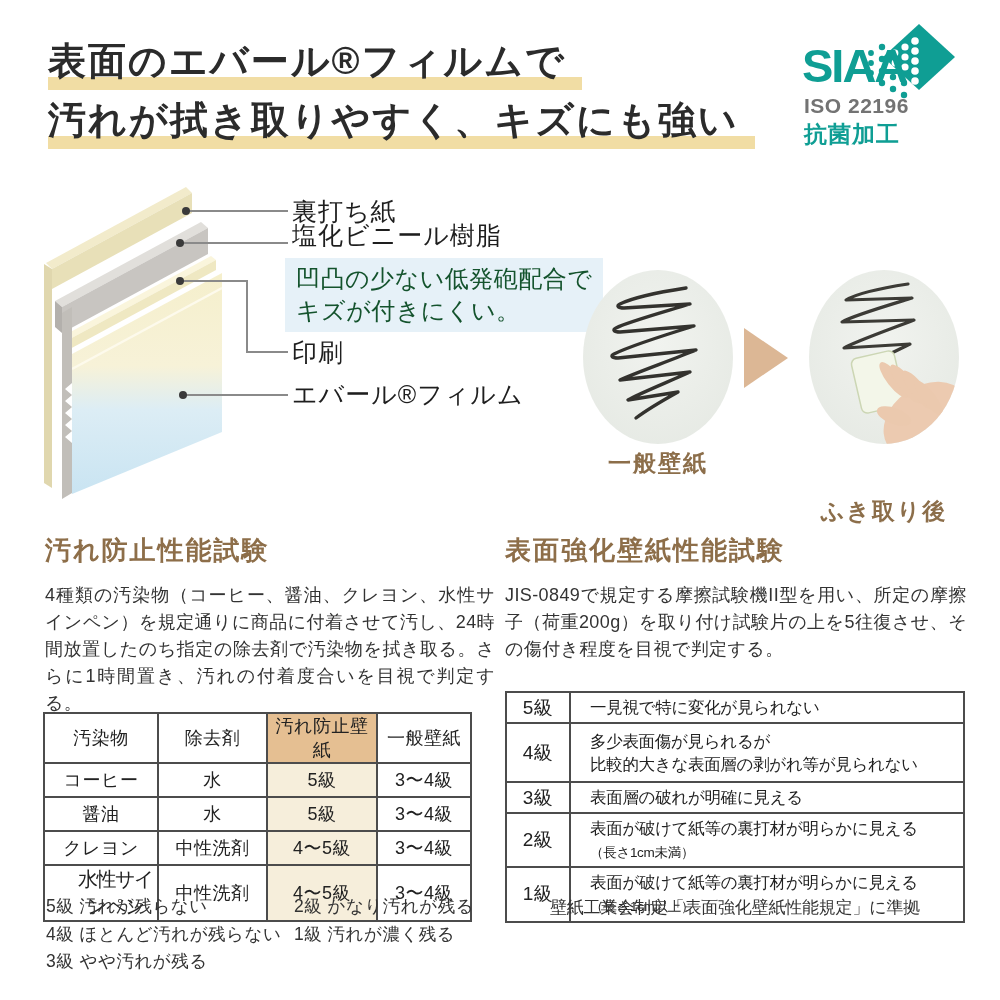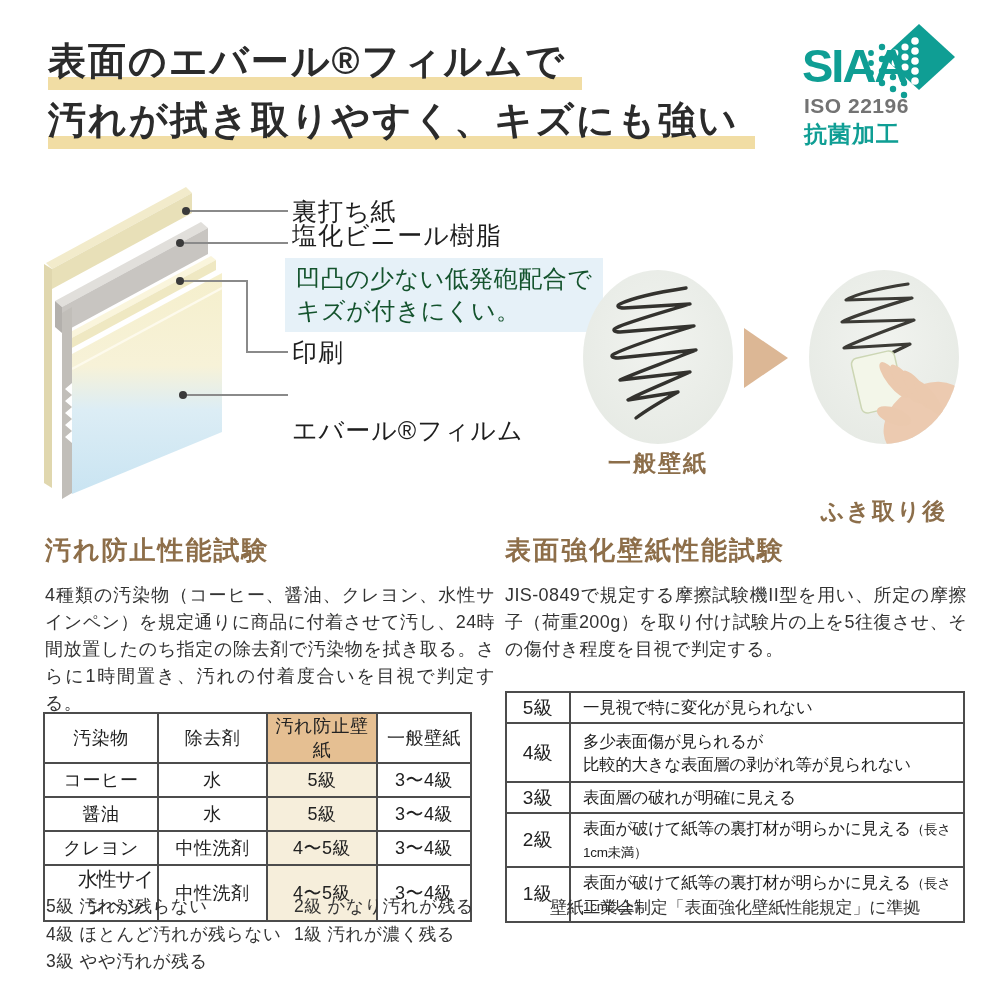--- a/index.html
+++ b/index.html
@@ -22,21 +22,21 @@
   .siaa-label{position:absolute;left:804px;top:119px;font-size:23px;font-weight:700;color:#0f9e94;letter-spacing:1px;}
   .siaa-mark{position:absolute;left:862px;top:18px;}
   
   .diagram-svg{position:absolute;left:40px;top:180px;}
   .dg-label{position:absolute;font-size:25px;color:#1e1e1e;letter-spacing:1px;line-height:30px;white-space:nowrap;}
   .dg-backing{left:292px;top:196px;}
   .dg-vinyl{left:292px;top:220px;}
   .dg-note{position:absolute;left:285px;top:258px;background:#e6f1f8;padding:5px 11px;
     font-size:24px;line-height:32px;color:#14532d;letter-spacing:0.5px;white-space:nowrap;}
   .dg-print{left:292px;top:337px;}
-  .dg-film{left:292px;top:379px;margin-top:36px;}
+  .dg-film{left:292px;top:379px;}
   
   .circle-before{position:absolute;left:580px;top:268px;}
   .circle-after{position:absolute;left:806px;top:268px;}
   .wipe-arrow{position:absolute;left:742px;top:326px;}
   .circle-label{position:absolute;top:448px;width:160px;text-align:center;
     font-size:23px;font-weight:700;color:#8c6e4a;letter-spacing:2px;white-space:nowrap;}
   .label-before{left:578px;}
   .label-after{left:804px;margin-top:48px;}
   
   .section-heading{position:absolute;font-size:26px;font-weight:700;color:#8d6e49;letter-spacing:2px;white-space:nowrap;}
@@ -59,21 +59,21 @@
   
   .legend{position:absolute;left:46px;top:893px;display:flex;font-size:17.5px;
     color:#333;line-height:27.5px;letter-spacing:0.5px;justify-content:flex-end;}
   .legend-col-left{width:248px;}
   .legend-col-right{width:200px;}
   .legend div{white-space:nowrap;}
   
   .strength-table{position:absolute;left:505px;top:691px;border-collapse:collapse;table-layout:fixed;width:460px;}
   .strength-table td{border:2px solid #4c4c4c;background:#fff;color:#222;}
   .grade-cell{width:60px;text-align:center;font-size:19px;letter-spacing:0.5px;}
-  .desc-cell{font-size:16.5px;padding:3px 12px;letter-spacing:-0.3px;line-height:1.4;}
+  .desc-cell{font-size:16.5px;padding:3px 19px;letter-spacing:-0.3px;line-height:1.4;}
   .row-h30{height:31px;}.row-h59{height:59px;}.row-h31{height:31px;}.row-h32{height:32px;}
   .paren{font-size:13.5px;}
   .strength-footer{position:absolute;left:506px;top:896px;font-size:17px;color:#333;letter-spacing:-0.2px;white-space:nowrap;margin-left:44px;}
 </style>
 </head>
 <body>
 
 <div class="page">
 
   <div class="title">

